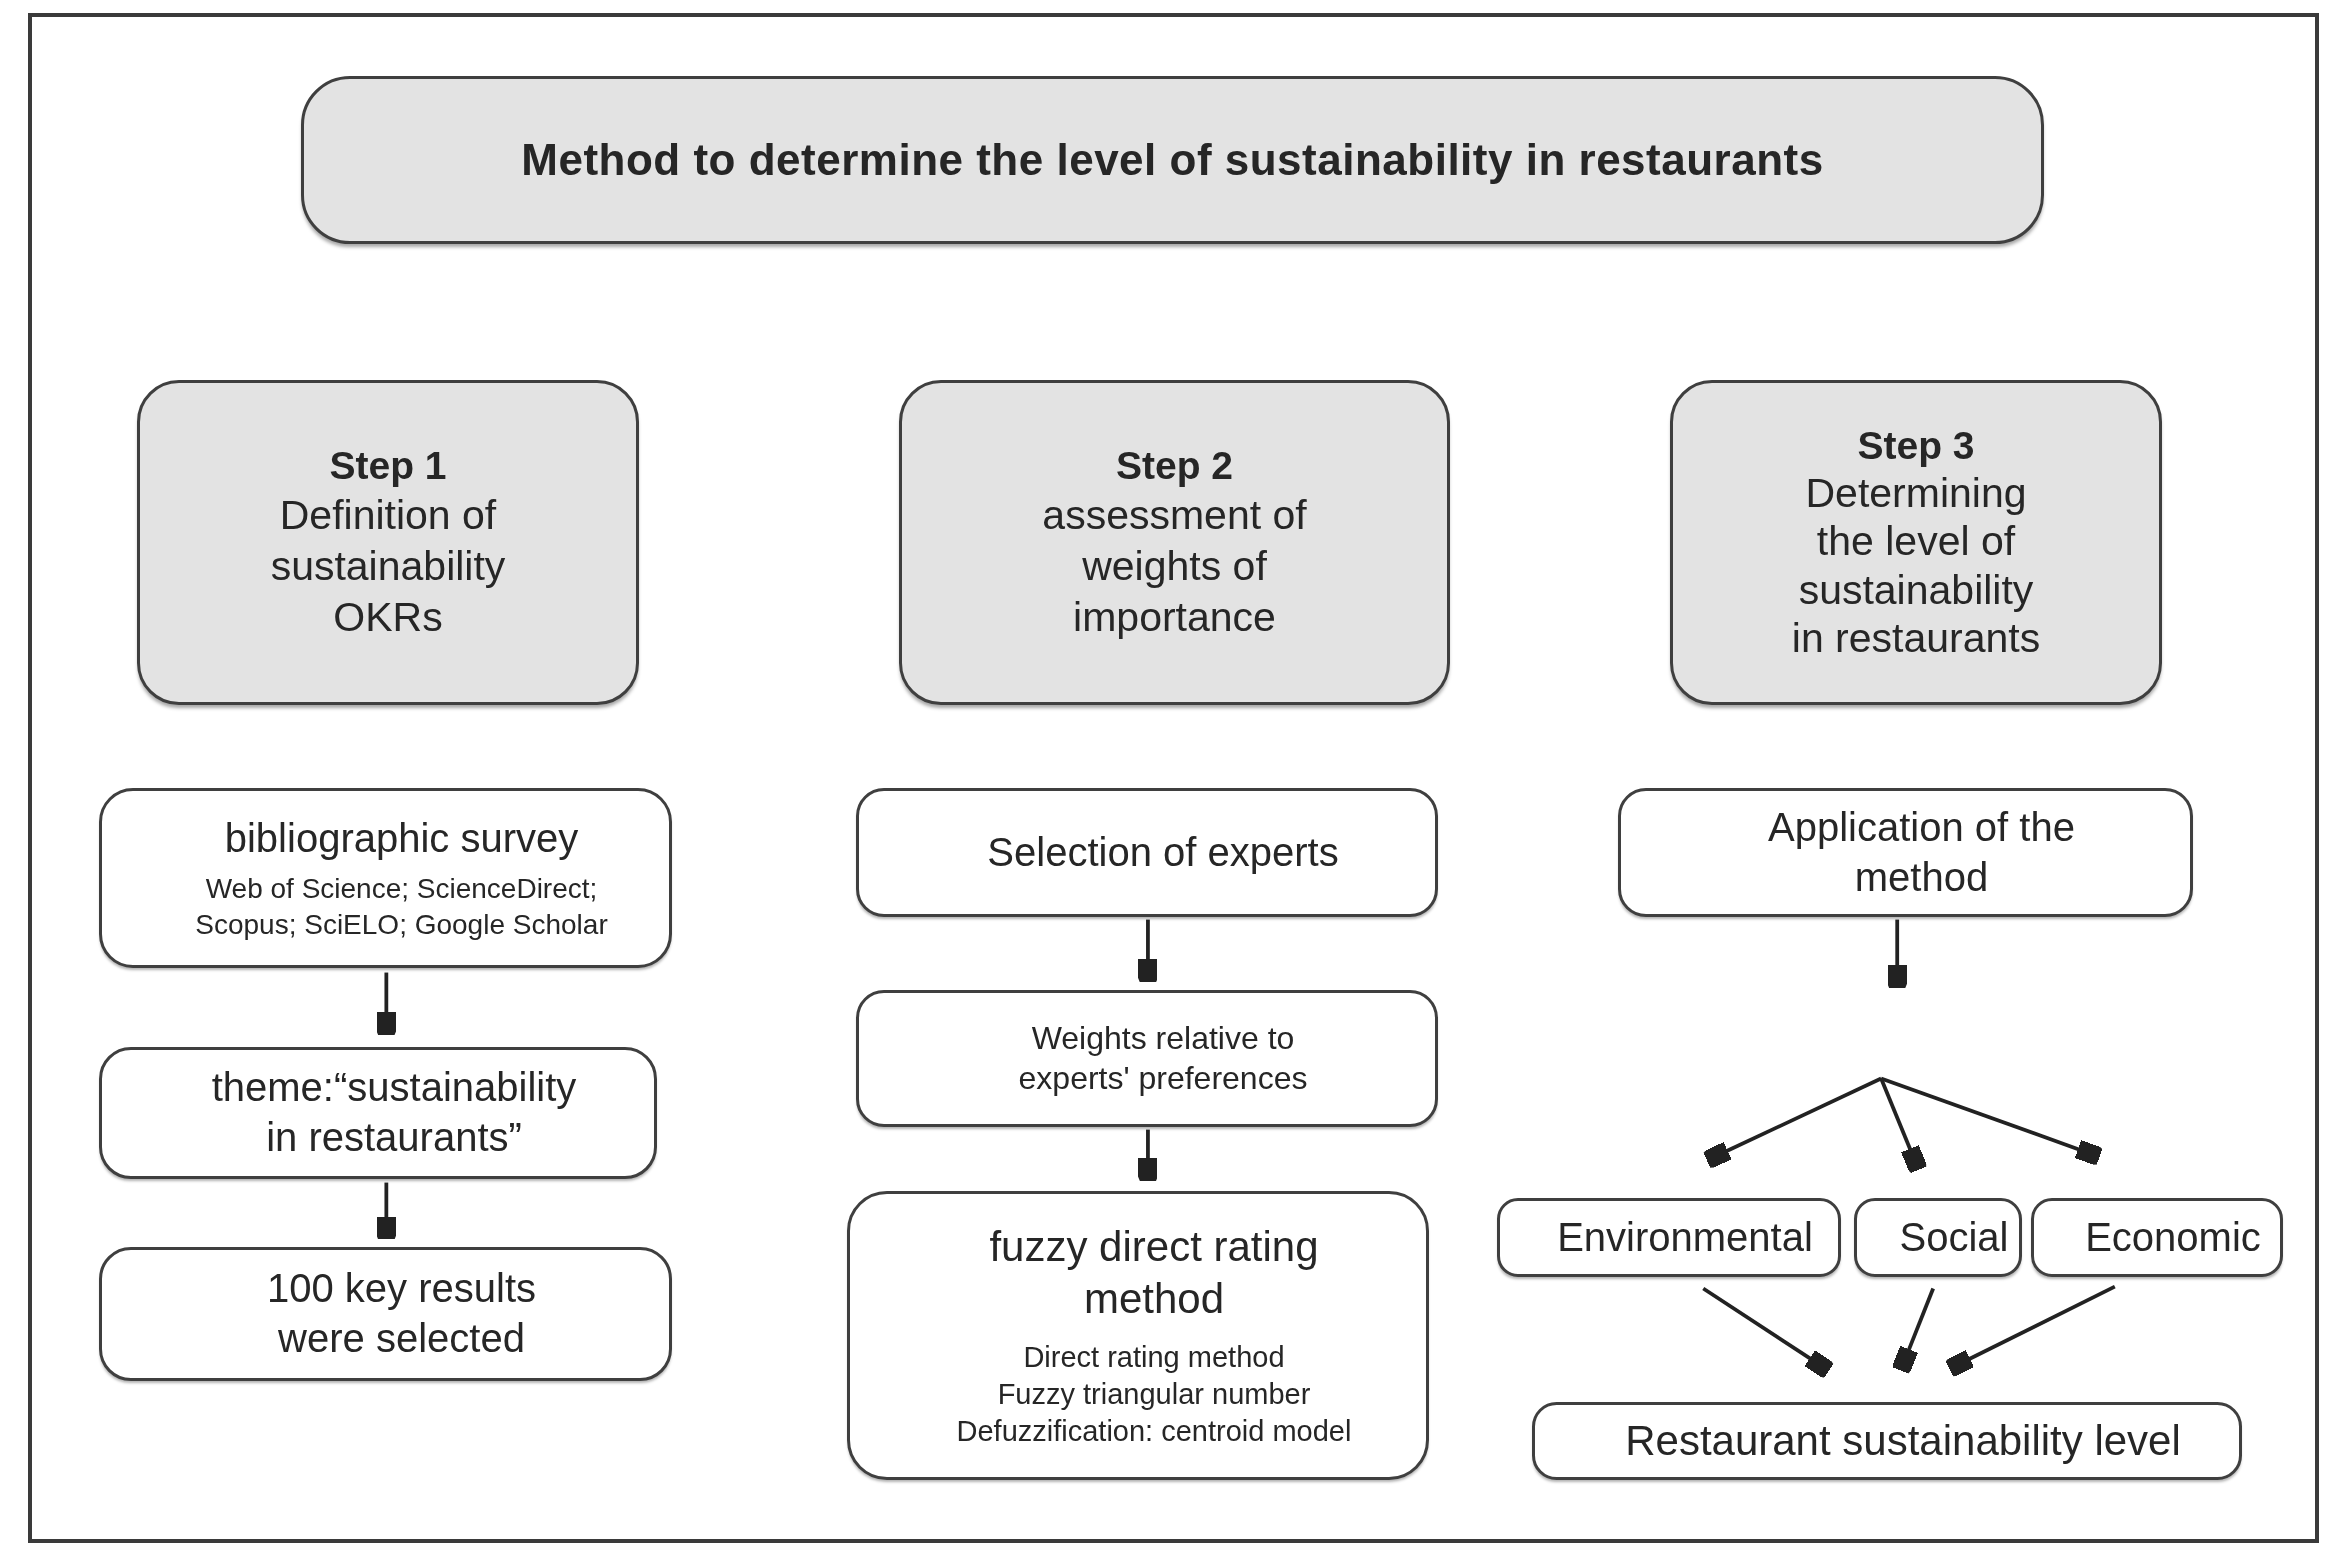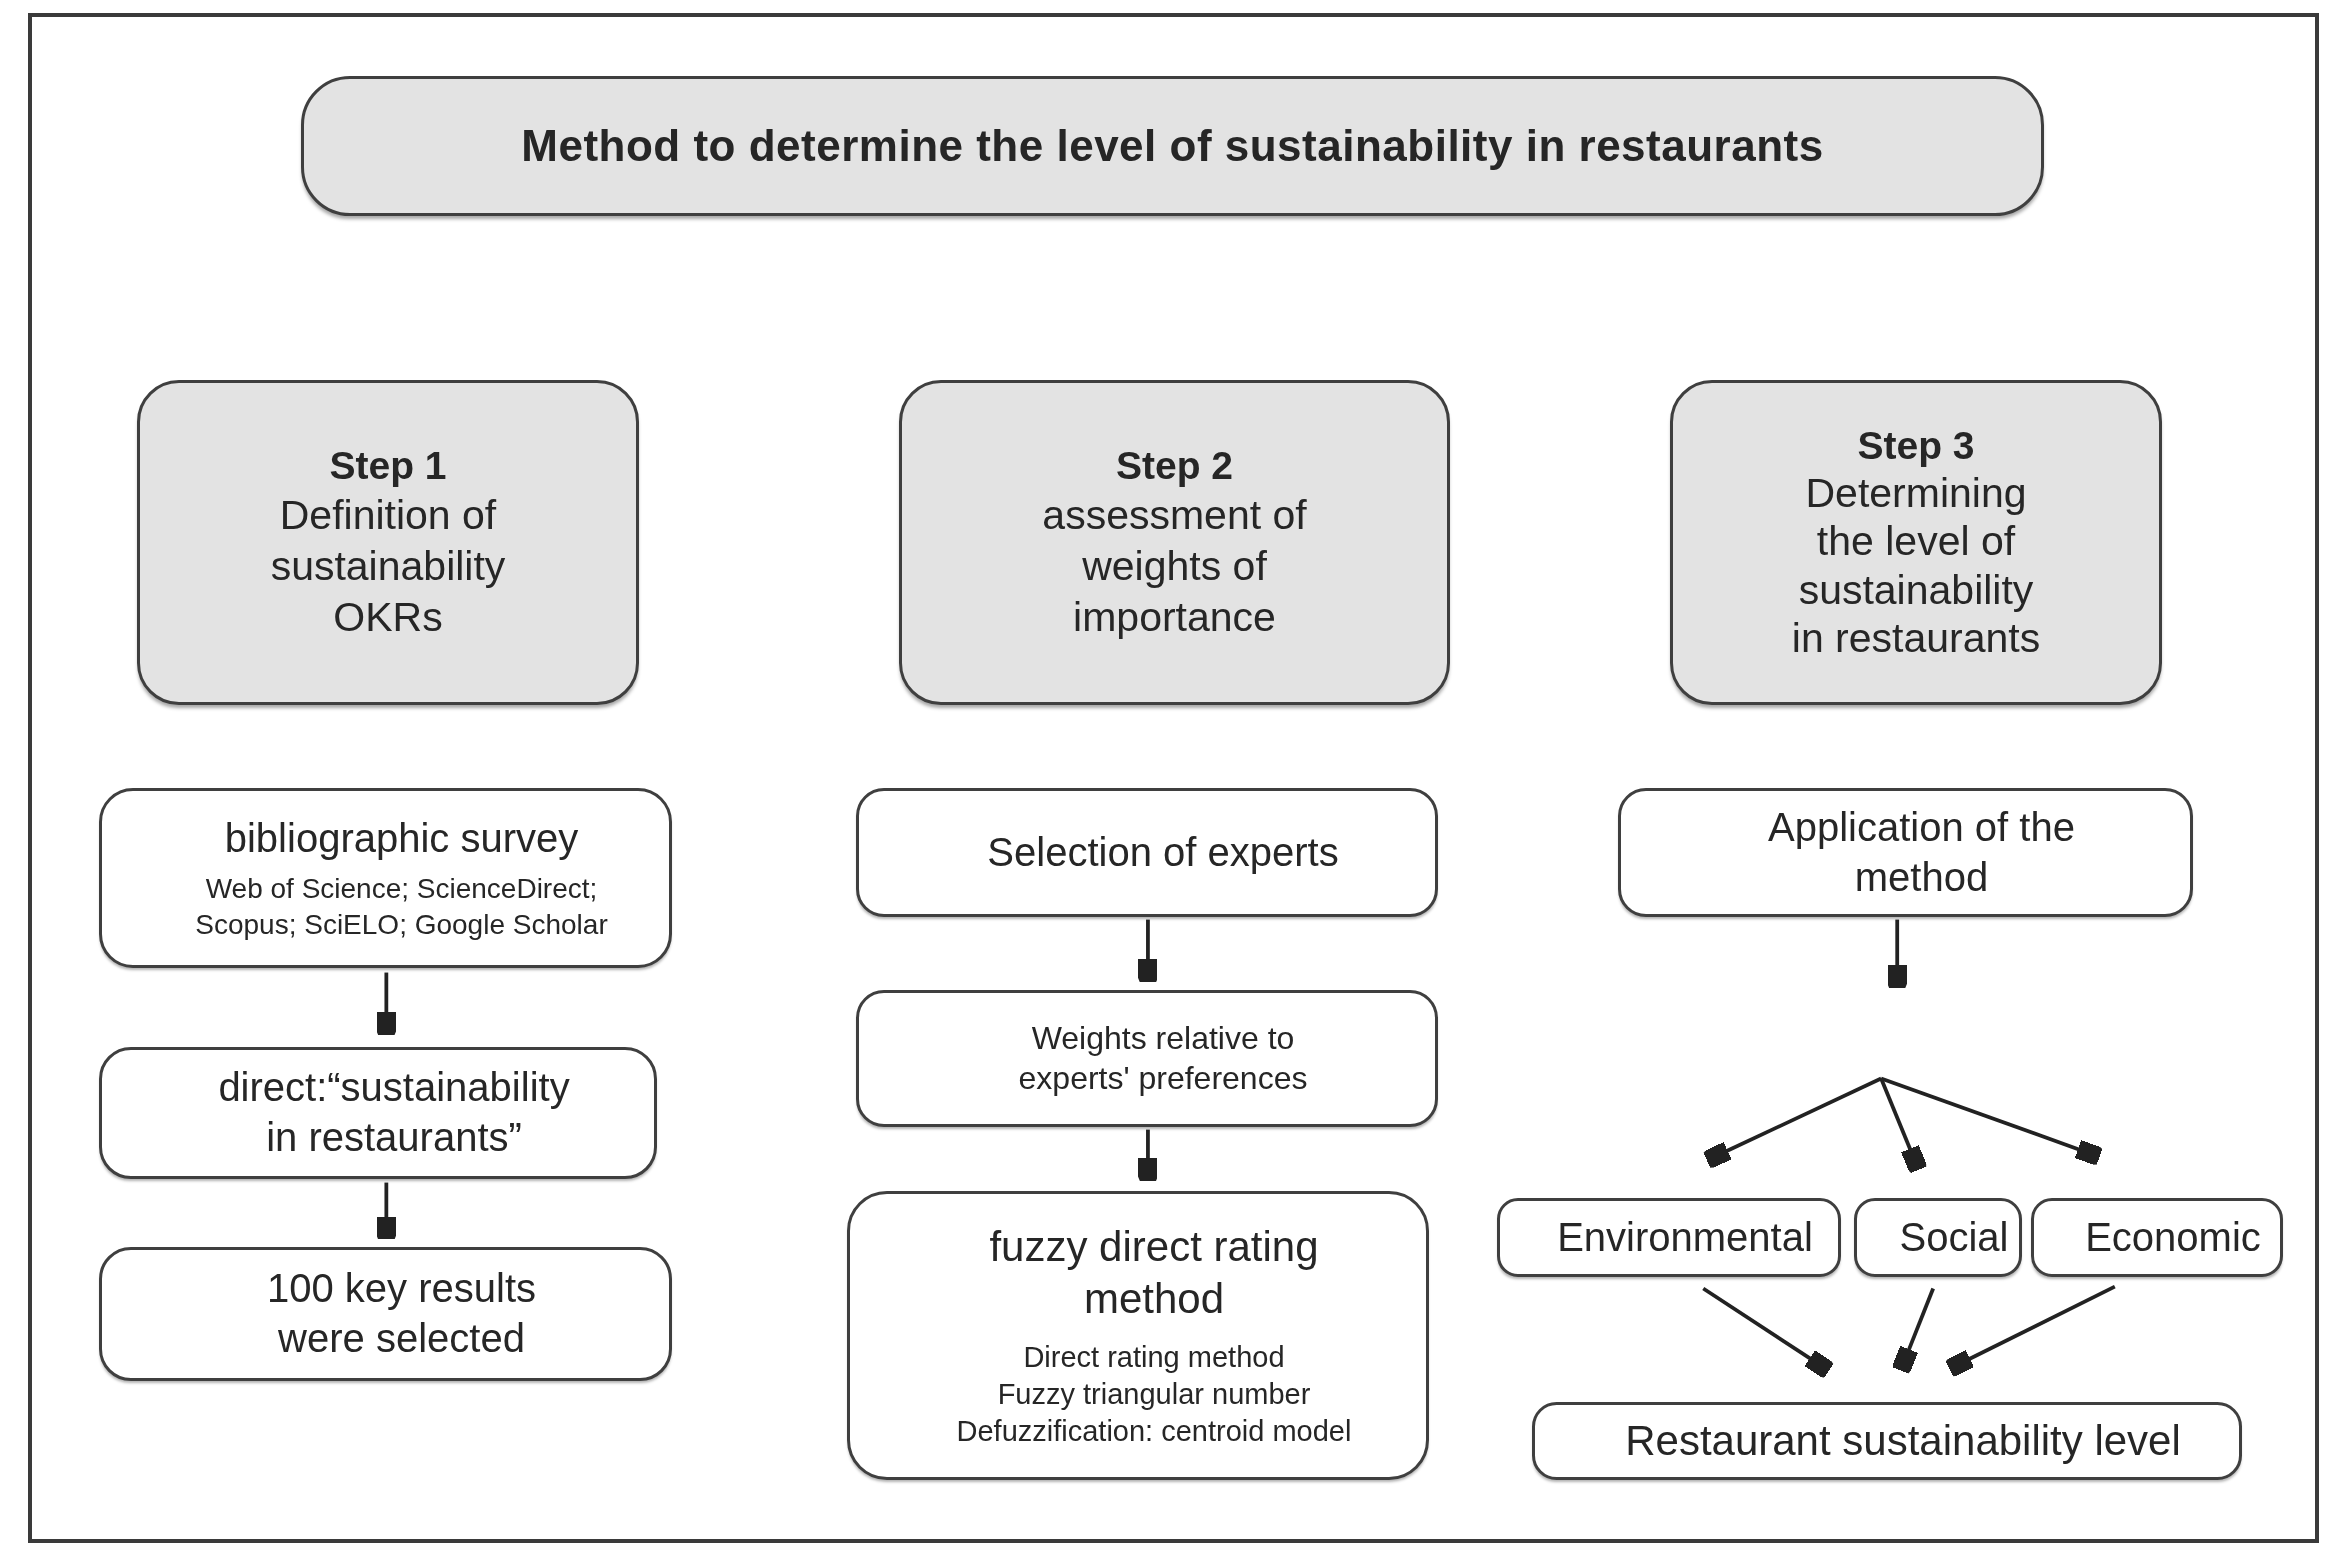--- a/index.html
+++ b/index.html
@@ -35,21 +35,21 @@
     border: 3.8px solid #3f3f3f;
     box-shadow: 0 4.7px 3.8px -1.9px rgba(0,0,0,0.35);
   }
   .white {
     background: #ffffff;
     border: 3.8px solid #3f3f3f;
     box-shadow: 0 3.8px 2.8px -1.9px rgba(0,0,0,0.3);
     padding-left: 32px;
   }
   #title-banner {
-    left: 301px; top: 76px; width: 1743px; height: 140px;
+    left: 301px; top: 76px; width: 1743px; height: 168px;
     border-radius: 49px;
     font-size: 44px; font-weight: bold;
     letter-spacing: 0.5px;
   }
   .step-box { width: 502px; top: 380px; height: 325px; border-radius: 42px; font-size: 41px; }
   #step-1 { left: 137px; }
   #step-2 { left: 899px; width: 551px; }
   #step-3 { left: 1670px; width: 492px; line-height: 1.18; }
   .step-heading { font-weight: bold; font-size: 39px; }
 
@@ -123,21 +123,21 @@
 sustainability
 in restaurants</span>
   </div>
 
   <div id="bib-box" class="node white">
     <span class="box-title">bibliographic survey</span>
     <span class="box-sub">Web of Science; ScienceDirect;
 Scopus; SciELO; Google Scholar</span>
   </div>
   <div id="theme-box" class="node white">
-    <span>direct:“sustainability
+    <span>theme:“sustainability
 in restaurants”</span>
   </div>
   <div id="results-box" class="node white">
     <span>100 key results
 were selected</span>
   </div>
 
   <div id="selection-box" class="node white">
     <span>Selection of experts</span>
   </div>

